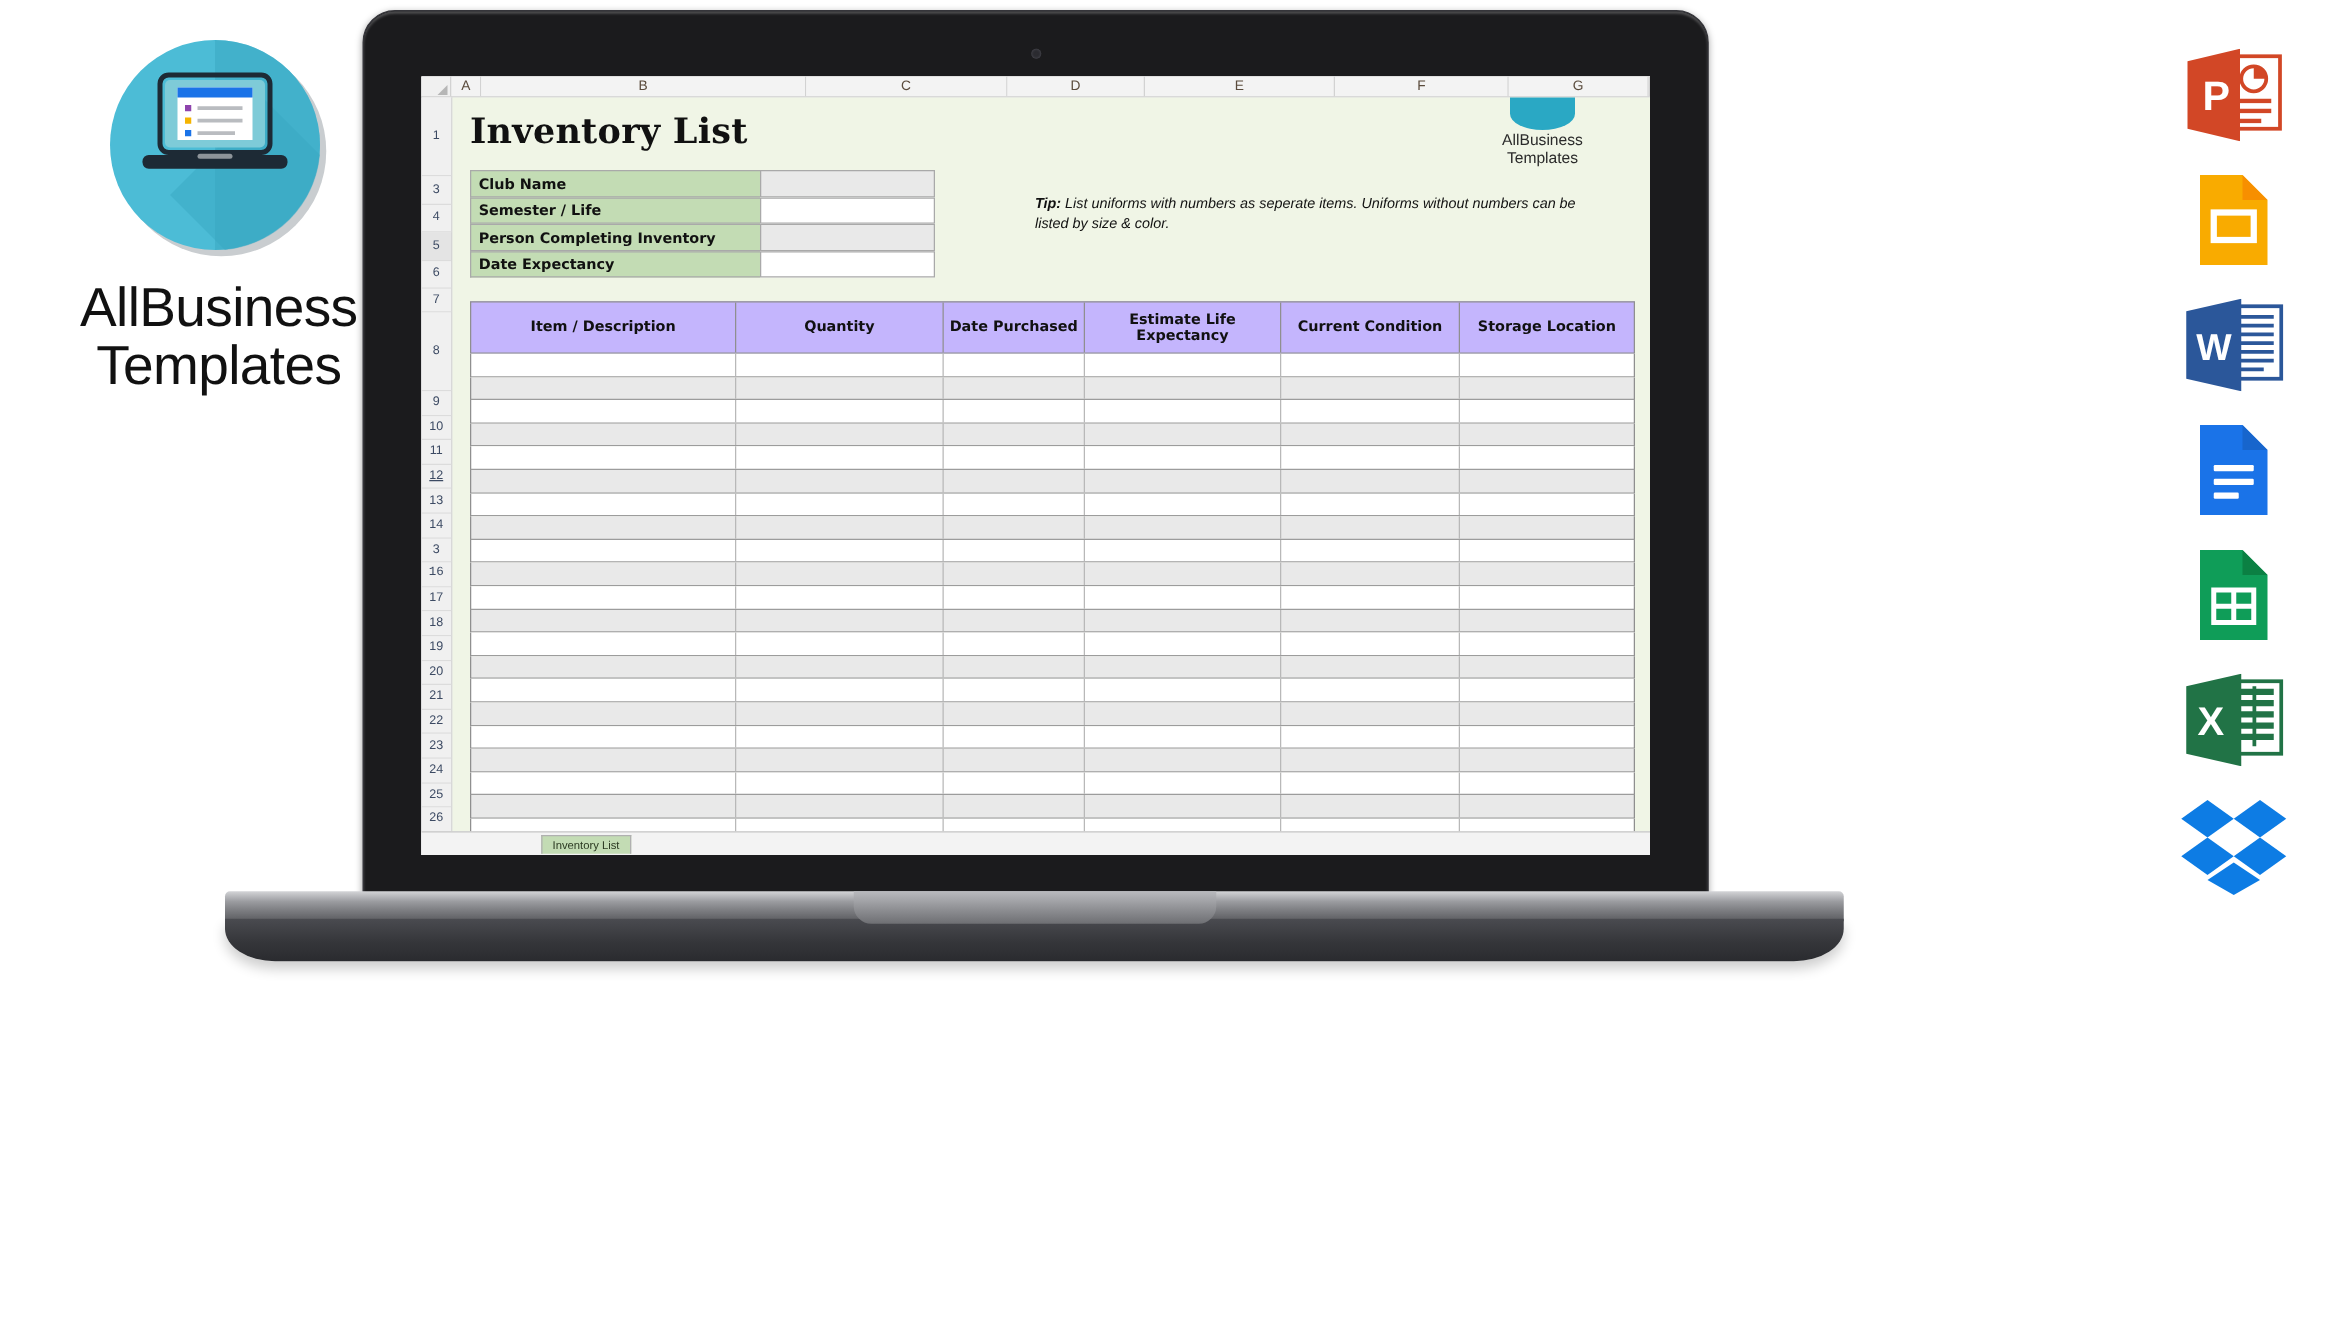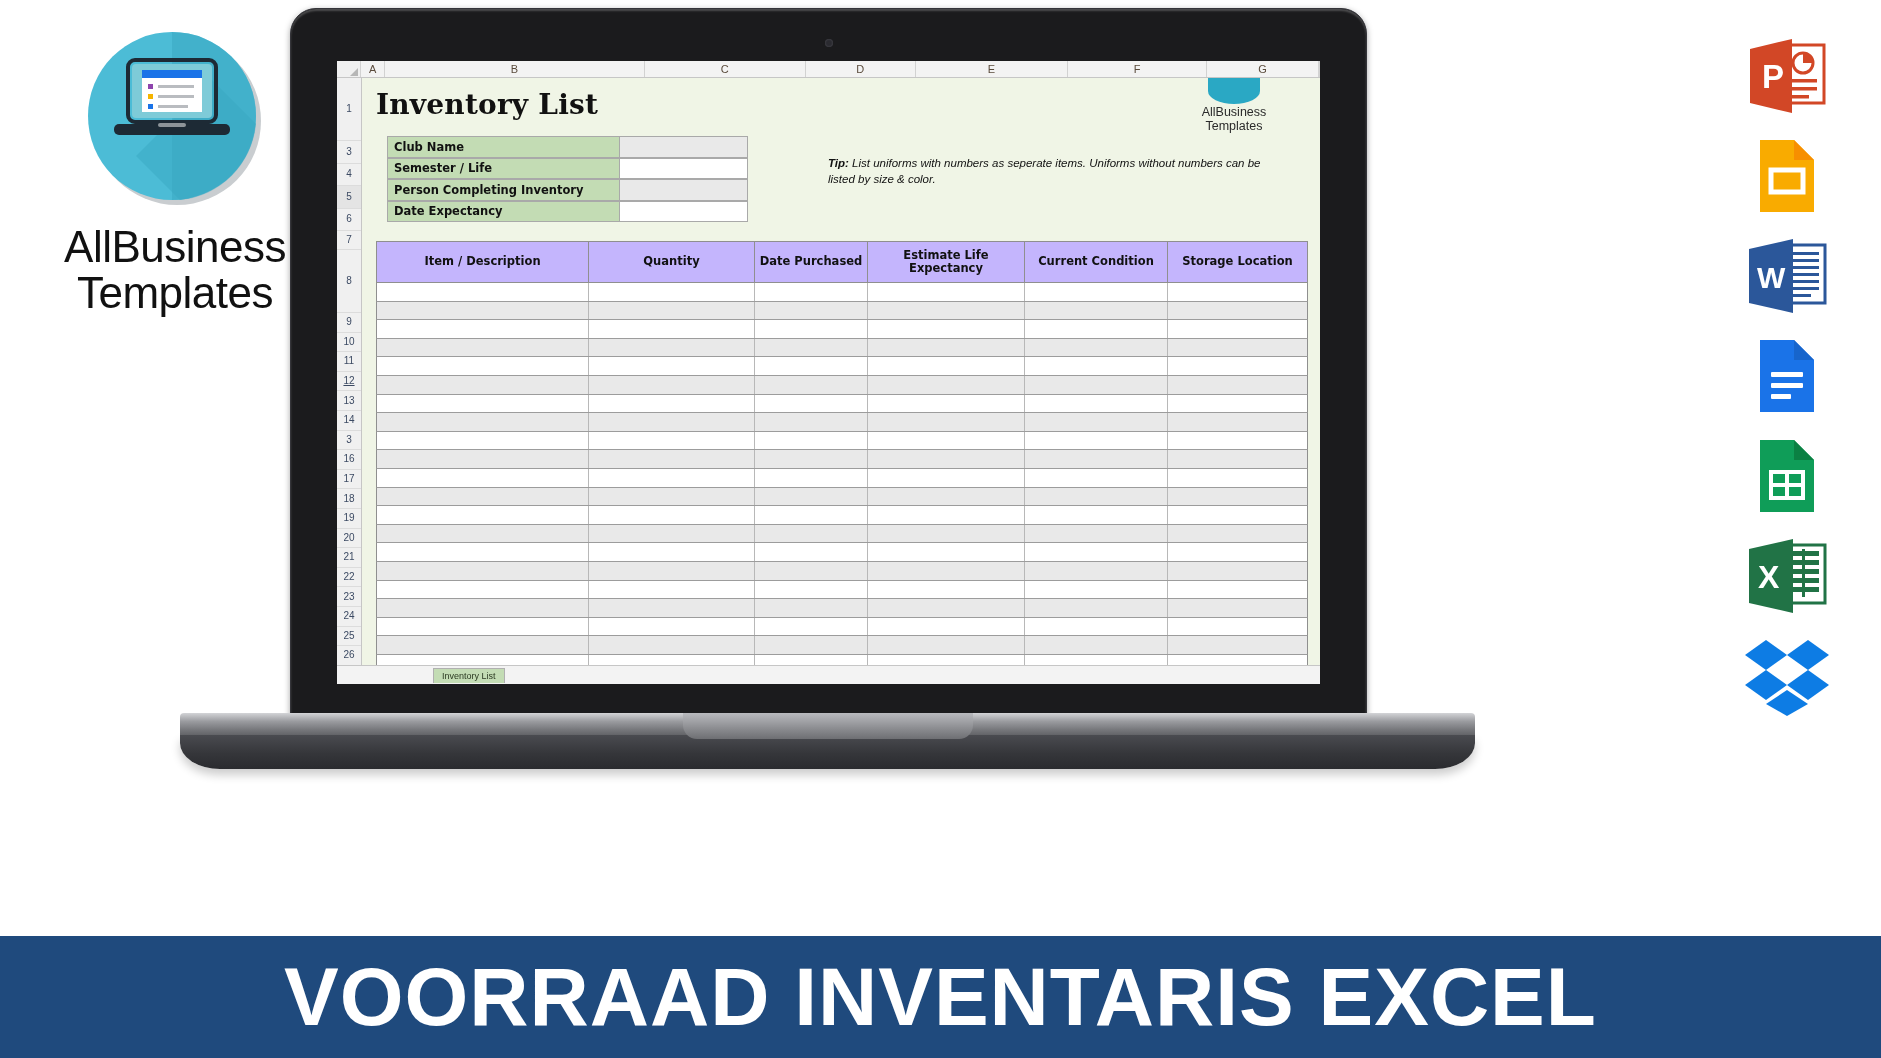--- a/index.html
+++ b/index.html
@@ -60,21 +60,21 @@
   .title-band { height:56px; position:relative; }
   .sheet-title { position:absolute; left:14px; top:10px; font-size:28px; font-weight:700; color:#111;
      font-family:"DejaVu Serif", serif; letter-spacing:.2px; }
   .abt-logo { position:absolute; right:30px; top:0px; width:112px; text-align:center; }
   .abt-arc { width:52px; height:26px; margin:0 auto; background:#2aa8c4; border-radius:0 0 60px 60px/0 0 30px 30px; }
   .abt-text { font-size:12.5px; color:#2b2b2b; line-height:1.15; margin-top:1px; font-family:"Liberation Sans", sans-serif;}
 
   .form-block { position:absolute; left:14px; top:58px; width:372px; }
   .form-row { display:flex; height:21.5px; }
   .form-label { width:232px; background:#c3dcb4; border:1px solid #a9a9a9; border-right:0; box-sizing:border-box;
-     font-size:11.5px; font-weight:700; color:#111; display:flex; align-items:center; padding-left:6px; font-family:"DejaVu Sans", sans-serif;margin-left:11px; }
+     font-size:11.5px; font-weight:700; color:#111; display:flex; align-items:center; padding-left:6px; font-family:"DejaVu Sans", sans-serif; }
   .form-value { flex:1; border:1px solid #a9a9a9; box-sizing:border-box; }
   .form-value.shaded { background:#e9e9e9; }
   .form-value.plain { background:#ffffff; }
 
   .tip { position:absolute; left:466px; top:78px; width:460px; font-style:italic; font-size:11.5px; color:#111; line-height:1.35; }
   .tip b { font-style:italic; font-weight:700; }
 
   .table { position:absolute; left:14px; top:163px; right:12px; }
   .thead { display:flex; height:42px; background:#c4b5fd; border:1px solid #8f8f8f; box-sizing:border-box; }
   .th { border-right:1px solid #8f8f8f; box-sizing:border-box; display:flex; align-items:center; justify-content:center;
@@ -161,21 +161,21 @@
                 <div class="row-num" style="height: 21.5px;">6</div>
                 <div class="row-num" style="height: 18px;">7</div>
                 <div class="row-num" style="height: 62px;">8</div>
                 <div class="row-num" style="height: 18.6px;">9</div>
                 <div class="row-num" style="height: 18.6px;">10</div>
                 <div class="row-num" style="height: 18.6px;">11</div>
                 <div class="row-num" style="height: 18.6px; text-decoration: underline;">12</div>
                 <div class="row-num" style="height: 18.6px;">13</div>
                 <div class="row-num" style="height: 18.6px;">14</div>
                 <div class="row-num" style="height: 18.6px;">3</div>
-                <div class="row-num" style="height: 18.6px;">16</div>
+                <div class="row-num" style="height: 18.6px; font-family: Liberation Mono, monospace;">16</div>
                 <div class="row-num" style="height: 18.6px;">17</div>
                 <div class="row-num" style="height: 18.6px;">18</div>
                 <div class="row-num" style="height: 18.6px;">19</div>
                 <div class="row-num" style="height: 18.6px;">20</div>
                 <div class="row-num" style="height: 18.6px;">21</div>
                 <div class="row-num" style="height: 18.6px;">22</div>
                 <div class="row-num" style="height: 18.6px;">23</div>
                 <div class="row-num" style="height: 18.6px;">24</div>
                 <div class="row-num" style="height: 18.6px;">25</div>
                 <div class="row-num" style="height: 18.6px;">26</div>
@@ -510,17 +510,14 @@
           <path d="M64 4 L43 19 L64 34 L85 19 Z"></path>
           <path d="M22 64 L1 49 L22 34 L43 49 Z"></path>
           <path d="M64 64 L43 49 L64 34 L85 49 Z"></path>
           <path d="M22 68 L43 54 L64 68 L43 80 Z"></path>
         </g>
       </svg>
     </div>
 
   </div>
 
-  <div class="banner">
-    <div class="banner-text">VOORRAAD INVENTARIS EXCEL</div>
-  </div>
 
 </div>
 
 </body></html>

